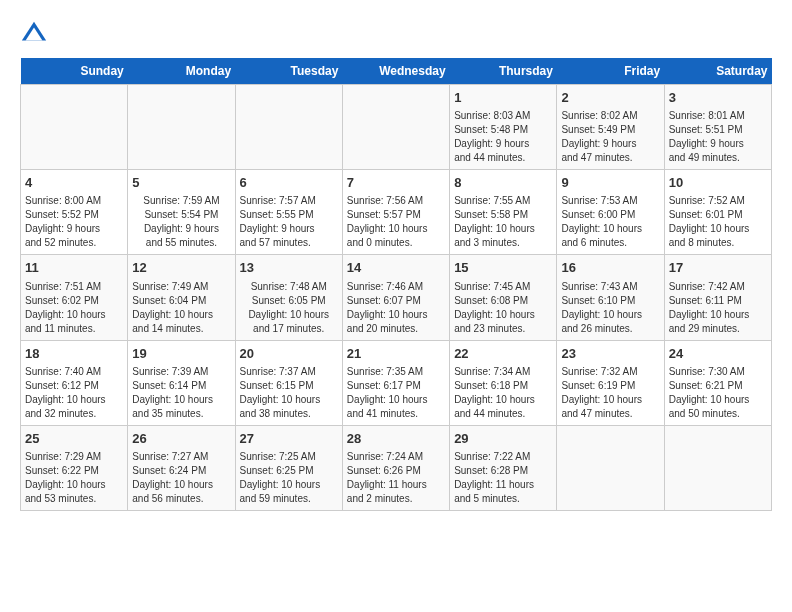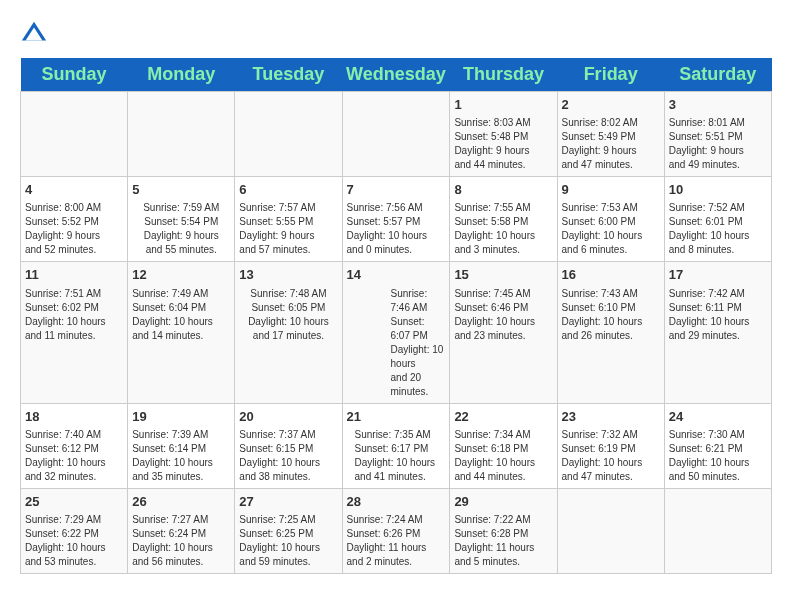--- a/index.html
+++ b/index.html
@@ -47,24 +47,24 @@
       font-size: 14px;
       color: #555;
     }
     table {
       width: 100%;
       border-collapse: collapse;
       font-size: 11px;
     }
     thead tr th {
       background-color: #1565c0;
-      color: #86efac;
+      color: #ffffff;
       padding: 6px 4px;
-      text-align: center;
-      font-size: 18px;
+      text-align: right;
+      font-size: 12px;
       font-weight: bold;
     }
     tbody tr td {
       border: 1px solid #ccc;
       vertical-align: top;
       padding: 4px;
       width: 107px;
       min-height: 80px;
       color: #333;
       line-height: 1.4;
@@ -217,29 +217,29 @@
         </td>
         <td>
           <span class="day-num">13</span>
           <div class="day-info" style="white-space: pre-line; text-align: center;">Sunrise: 7:48 AM
 Sunset: 6:05 PM
 Daylight: 10 hours
 and 17 minutes.</div>
         </td>
         <td>
           <span class="day-num">14</span>
-          <div class="day-info" style="white-space: pre-line; margin-left: 44px;">Sunrise: 7:46 AM
+          <div class="day-info" style="white-space: pre-line;">Sunrise: 7:46 AM
 Sunset: 6:07 PM
 Daylight: 10 hours
 and 20 minutes.</div>
         </td>
         <td>
           <span class="day-num">15</span>
           <div class="day-info" style="white-space: pre-line;">Sunrise: 7:45 AM
-Sunset: 6:46 PM
+Sunset: 6:08 PM
 Daylight: 10 hours
 and 23 minutes.</div>
         </td>
         <td>
           <span class="day-num">16</span>
           <div class="day-info" style="white-space: pre-line;">Sunrise: 7:43 AM
 Sunset: 6:10 PM
 Daylight: 10 hours
 and 26 minutes.</div>
         </td>
@@ -268,21 +268,21 @@
         </td>
         <td>
           <span class="day-num">20</span>
           <div class="day-info" style="white-space: pre-line;">Sunrise: 7:37 AM
 Sunset: 6:15 PM
 Daylight: 10 hours
 and 38 minutes.</div>
         </td>
         <td>
           <span class="day-num">21</span>
-          <div class="day-info" style="white-space: pre-line; margin-left: 8px;">Sunrise: 7:35 AM
+          <div class="day-info" style="white-space: pre-line;">Sunrise: 7:35 AM
 Sunset: 6:17 PM
 Daylight: 10 hours
 and 41 minutes.</div>
         </td>
         <td>
           <span class="day-num">22</span>
           <div class="day-info" style="white-space: pre-line;">Sunrise: 7:34 AM
 Sunset: 6:18 PM
 Daylight: 10 hours
 and 44 minutes.</div>

